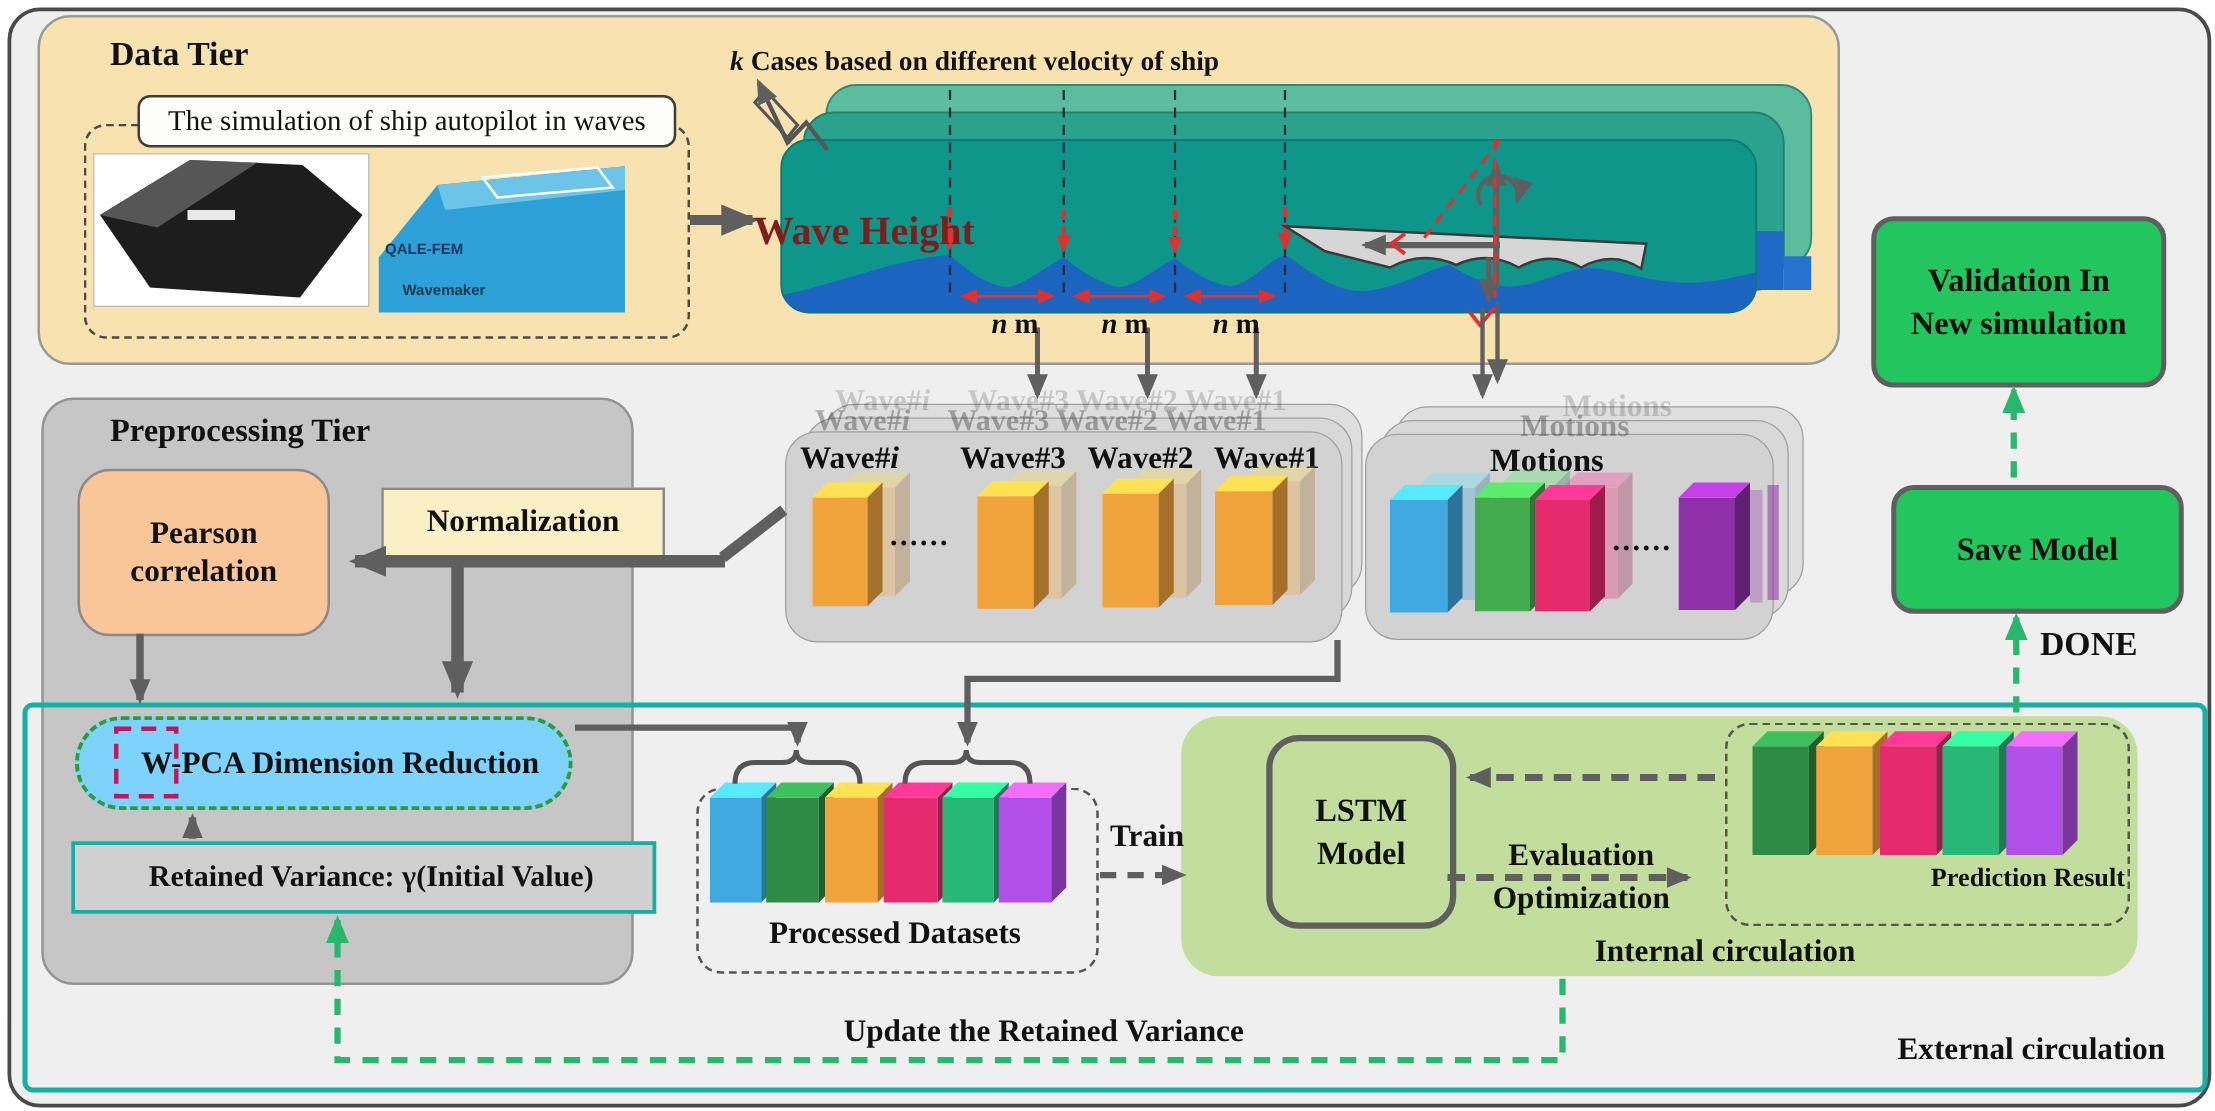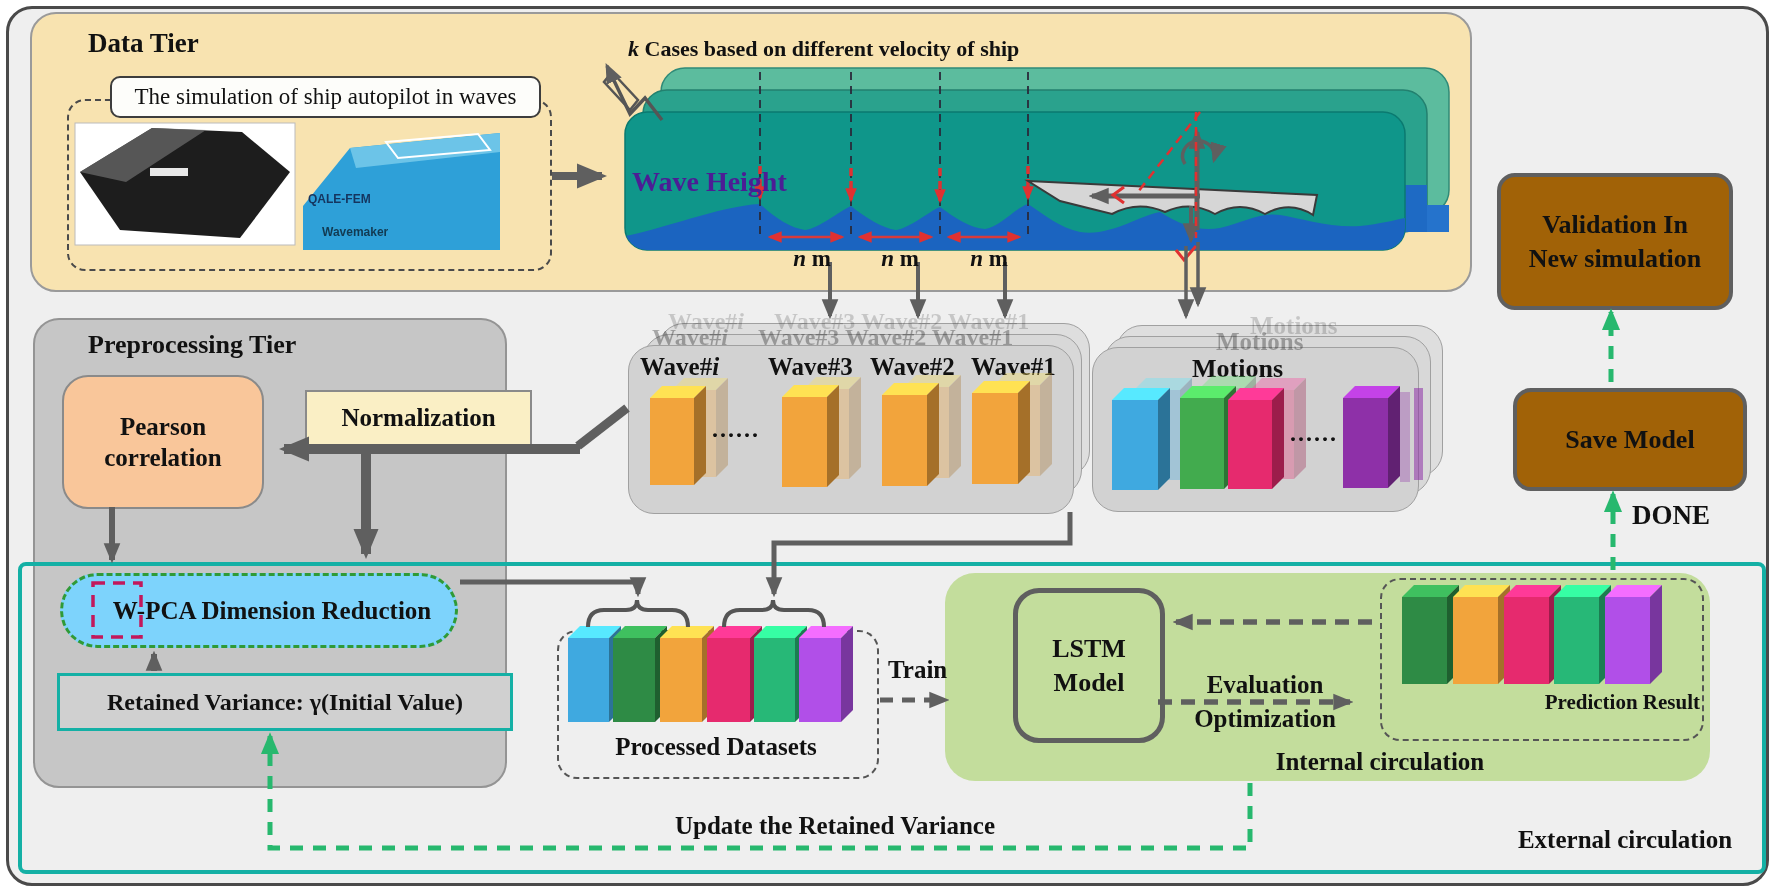--- a/index.html
+++ b/index.html
@@ -9,25 +9,25 @@
   .tier{left:30px;top:12px;width:1438px;height:276px;background:#f8e3b0;border:2px solid #9a9a9a;border-radius:26px;}
   .preproc{left:33px;top:318px;width:470px;height:466px;background:#c6c6c6;border:2px solid #949494;border-radius:26px;}
   .tealbox{left:18px;top:562px;width:1740px;height:304px;border:4px solid #14b0a5;border-radius:8px;}
   .greenbox{left:945px;top:573px;width:765px;height:208px;background:#c3dd9c;border-radius:30px;}
   .simlabel{left:110px;top:76px;width:427px;height:38px;background:#fdfdfa;border:2.5px solid #3d3d3d;border-radius:10px;display:flex;align-items:center;justify-content:center;font-size:23px;}
   .simdash{left:67px;top:99px;width:481px;height:168px;border:2.5px dashed #4a4a4a;border-radius:18px;}
   .sectitle{font-weight:bold;font-size:27px;}
   .pearson{left:62px;top:375px;width:198px;height:130px;background:#f9c69a;border:2px solid #8a8a8a;border-radius:26px;display:flex;flex-direction:column;align-items:center;justify-content:center;font-weight:bold;font-size:25px;line-height:1.25;}
   .norm{left:305px;top:390px;width:223px;height:52px;background:#faefc5;border:2px solid #8a8a8a;display:flex;align-items:center;justify-content:center;font-weight:bold;font-size:25px;}
   .pill{left:60px;top:573px;width:398px;height:75px;background:#7dd3fc;border:3px dashed #2f9a37;border-radius:38px;display:flex;align-items:center;justify-content:center;font-weight:bold;font-size:25px;padding-left:26px;box-sizing:border-box;}
-  .retained{left:57px;top:673px;width:450px;height:52px;background:#d0d0d0;border:3.5px solid #14b0a5;display:flex;align-items:center;justify-content:center;font-weight:bold;font-size:24px;}
+  .retained{left:57px;top:673px;width:450px;height:52px;background:#d0d0d0;border:3.5px solid #14b0a5;display:flex;align-items:center;justify-content:center;font-weight:bold;font-size:24px;padding-left:12px;}
   .card{background:#d2d2d2;border:1.5px solid #a0a0a0;border-radius:26px;}
   .dashedbox{border:2.5px dashed #555;border-radius:20px;}
   .lstm{left:1013px;top:588px;width:142px;height:145px;border:5px solid #5f5f5f;border-radius:26px;display:flex;flex-direction:column;align-items:center;justify-content:center;font-weight:bold;font-size:26px;line-height:1.3;}
-  .rbox{background:#a16207;border:4.5px solid #5f5f5f;border-radius:18px;display:flex;flex-direction:column;align-items:center;justify-content:center;font-weight:bold;font-size:26px;line-height:1.3;}
+  .rbox{background:#22c55e;border:4.5px solid #5f5f5f;border-radius:18px;display:flex;flex-direction:column;align-items:center;justify-content:center;font-weight:bold;font-size:26px;line-height:1.3;}
   .lbl{font-weight:bold;}
   .bar3d{position:absolute;}
   .bar3d i{position:absolute;display:block;background:inherit;}
   .bar3d .t{left:0;top:-12px;width:100%;height:12px;filter:brightness(1.38);transform:skewX(-45deg);transform-origin:0 100%;}
   .bar3d .s{right:-12px;top:0;width:12px;height:100%;filter:brightness(.68);transform:skewY(-45deg);transform-origin:0 0;}
   .ghost{opacity:.32;}
   .ghost2{opacity:.18;}
   svg.overlay{position:absolute;left:0;top:0;pointer-events:none;}
   .dots{font-weight:bold;font-size:24px;letter-spacing:2px;color:#111;}
   .it{font-style:italic;}
@@ -43,21 +43,21 @@
 
   <div class="abs preproc"></div>
   <div class="abs sectitle" style="left:88px;top:330px;font-size:26px;">Preprocessing Tier</div>
 
   <div class="abs tealbox"></div>
   <div class="abs greenbox"></div>
 
   <div class="abs simdash"></div>
   <div class="abs simlabel">The simulation of ship autopilot in waves</div>
 
-  <div class="abs lbl" style="left:584px;top:36px;font-size:22px;margin-left:44px;"><span class="it">k</span><span> Cases  based on different velocity of ship</span></div>
+  <div class="abs lbl" style="left:584px;top:36px;font-size:22px;"><span class="it">k</span><span> Cases  based on different velocity of ship</span></div>
 
   <div class="abs card" style="left:658px;top:323px;width:430px;height:152px;background:#dedede;"></div>
   <div class="abs card" style="left:643px;top:334px;width:437px;height:160px;background:#d8d8d8;"></div>
   <div class="abs card" style="left:628px;top:345px;width:444px;height:167px;"></div>
 
   <div class="abs lbl ghost2" style="left:668px;top:308px;font-size:24px;"><span>Wave#</span><span class="it">i</span>&nbsp;&nbsp;&nbsp;&nbsp;&nbsp;<span>Wave#3</span> <span>Wave#2</span> <span>Wave#1</span></div>
   <div class="abs lbl ghost" style="left:652px;top:324px;font-size:24px;"><span>Wave#</span><span class="it">i</span>&nbsp;&nbsp;&nbsp;&nbsp;&nbsp;<span>Wave#3</span> <span>Wave#2</span> <span>Wave#1</span></div>
 
   <div class="abs lbl" style="left:640px;top:353px;font-size:25px;"><span>Wave#</span><span class="it">i</span></div>
   <div class="abs lbl" style="left:768px;top:353px;font-size:25px;">Wave#3</div>
@@ -337,18 +337,18 @@
       <line x1="1158" y1="702" x2="1350" y2="702" marker-end="url(#mgR)"></line>
     </g>
 
     <g stroke="#27b86e" stroke-width="5" stroke-dasharray="13,10" fill="none">
       <line x1="1613" y1="570" x2="1613" y2="494" marker-end="url(#mgrn)"></line>
       <line x1="1611" y1="382" x2="1611" y2="312" marker-end="url(#mgrn)"></line>
       <path d="M1250,783 L1250,848 L270,848 L270,736" marker-end="url(#mgrn)"></path>
     </g>
   </svg>
 
-  <div class="abs lbl" style="left:632px;top:166px;font-size:28px;color:#4c1d95;">Wave Height</div>
+  <div class="abs lbl" style="left:603px;top:166px;font-size:32px;color:#7f1d1d;">Wave Height</div>
   <div class="abs lbl" style="left:789px;top:246px;width:46px;text-align:center;font-size:23px;"><span class="it">n</span> <span>m</span></div>
   <div class="abs lbl" style="left:877px;top:246px;width:46px;text-align:center;font-size:23px;"><span class="it">n</span> <span>m</span></div>
   <div class="abs lbl" style="left:966px;top:246px;width:46px;text-align:center;font-size:23px;"><span class="it">n</span> <span>m</span></div>
 
 </div>
 
 </body></html>

